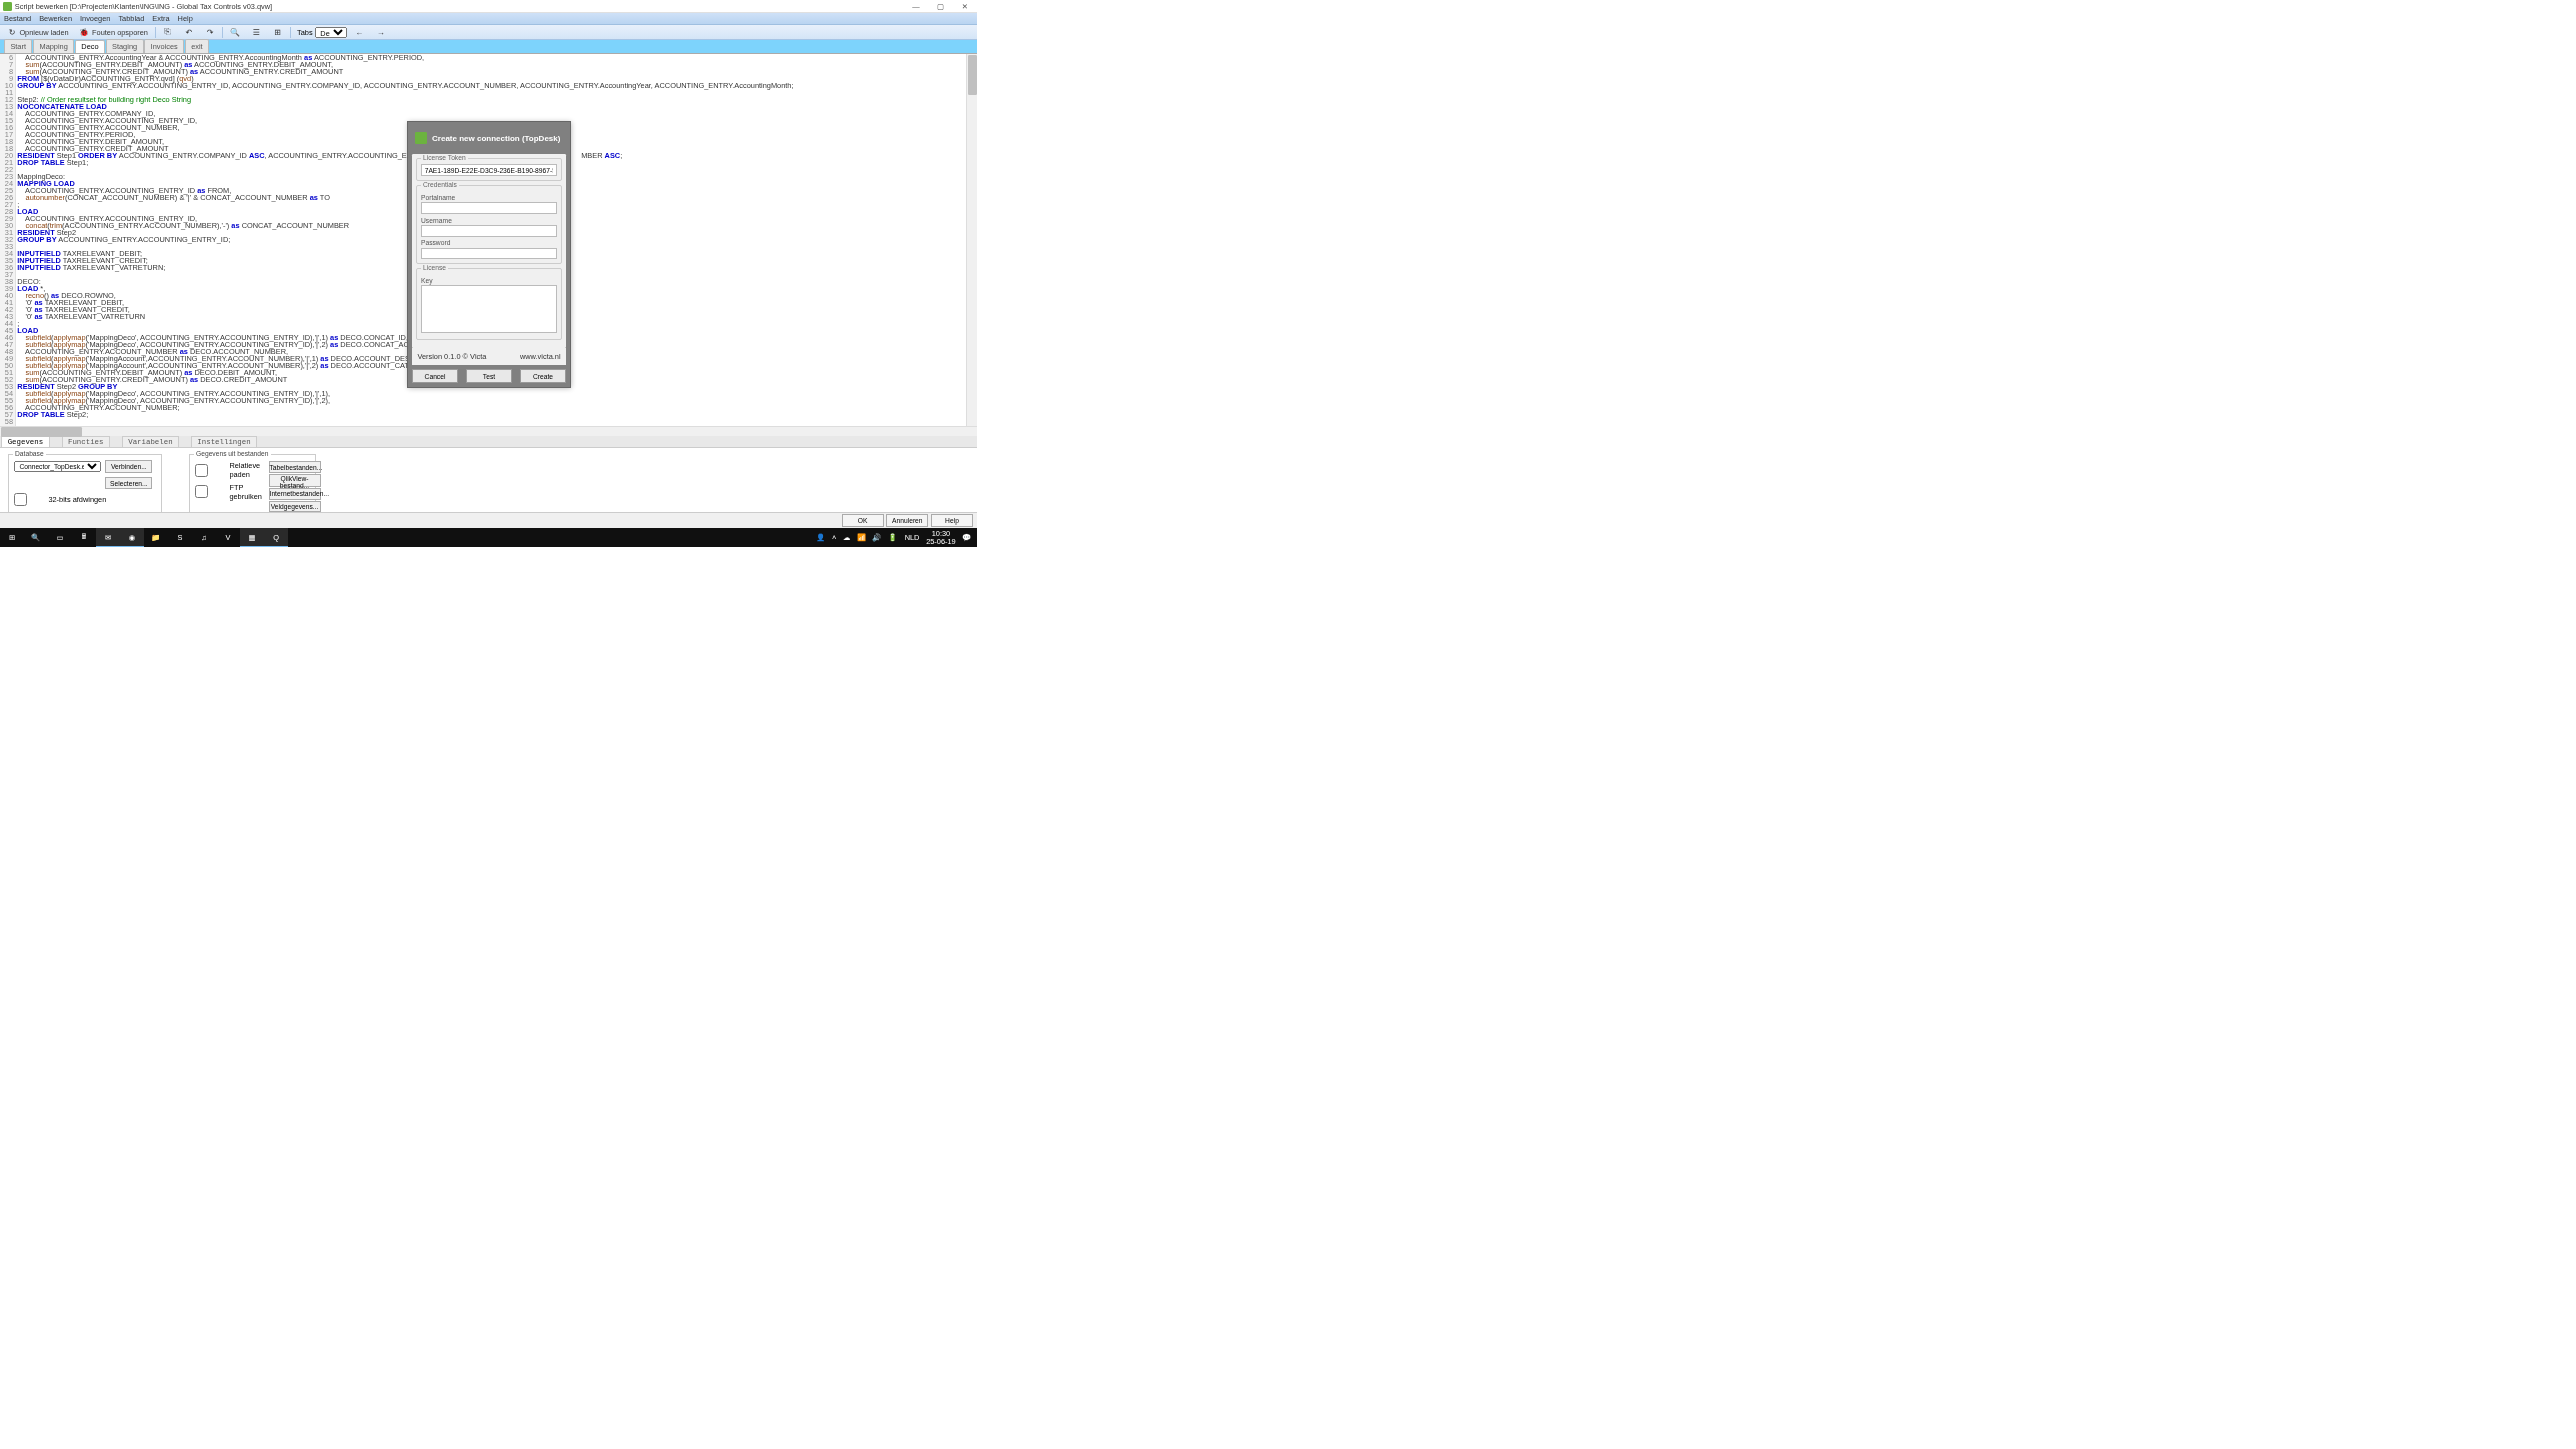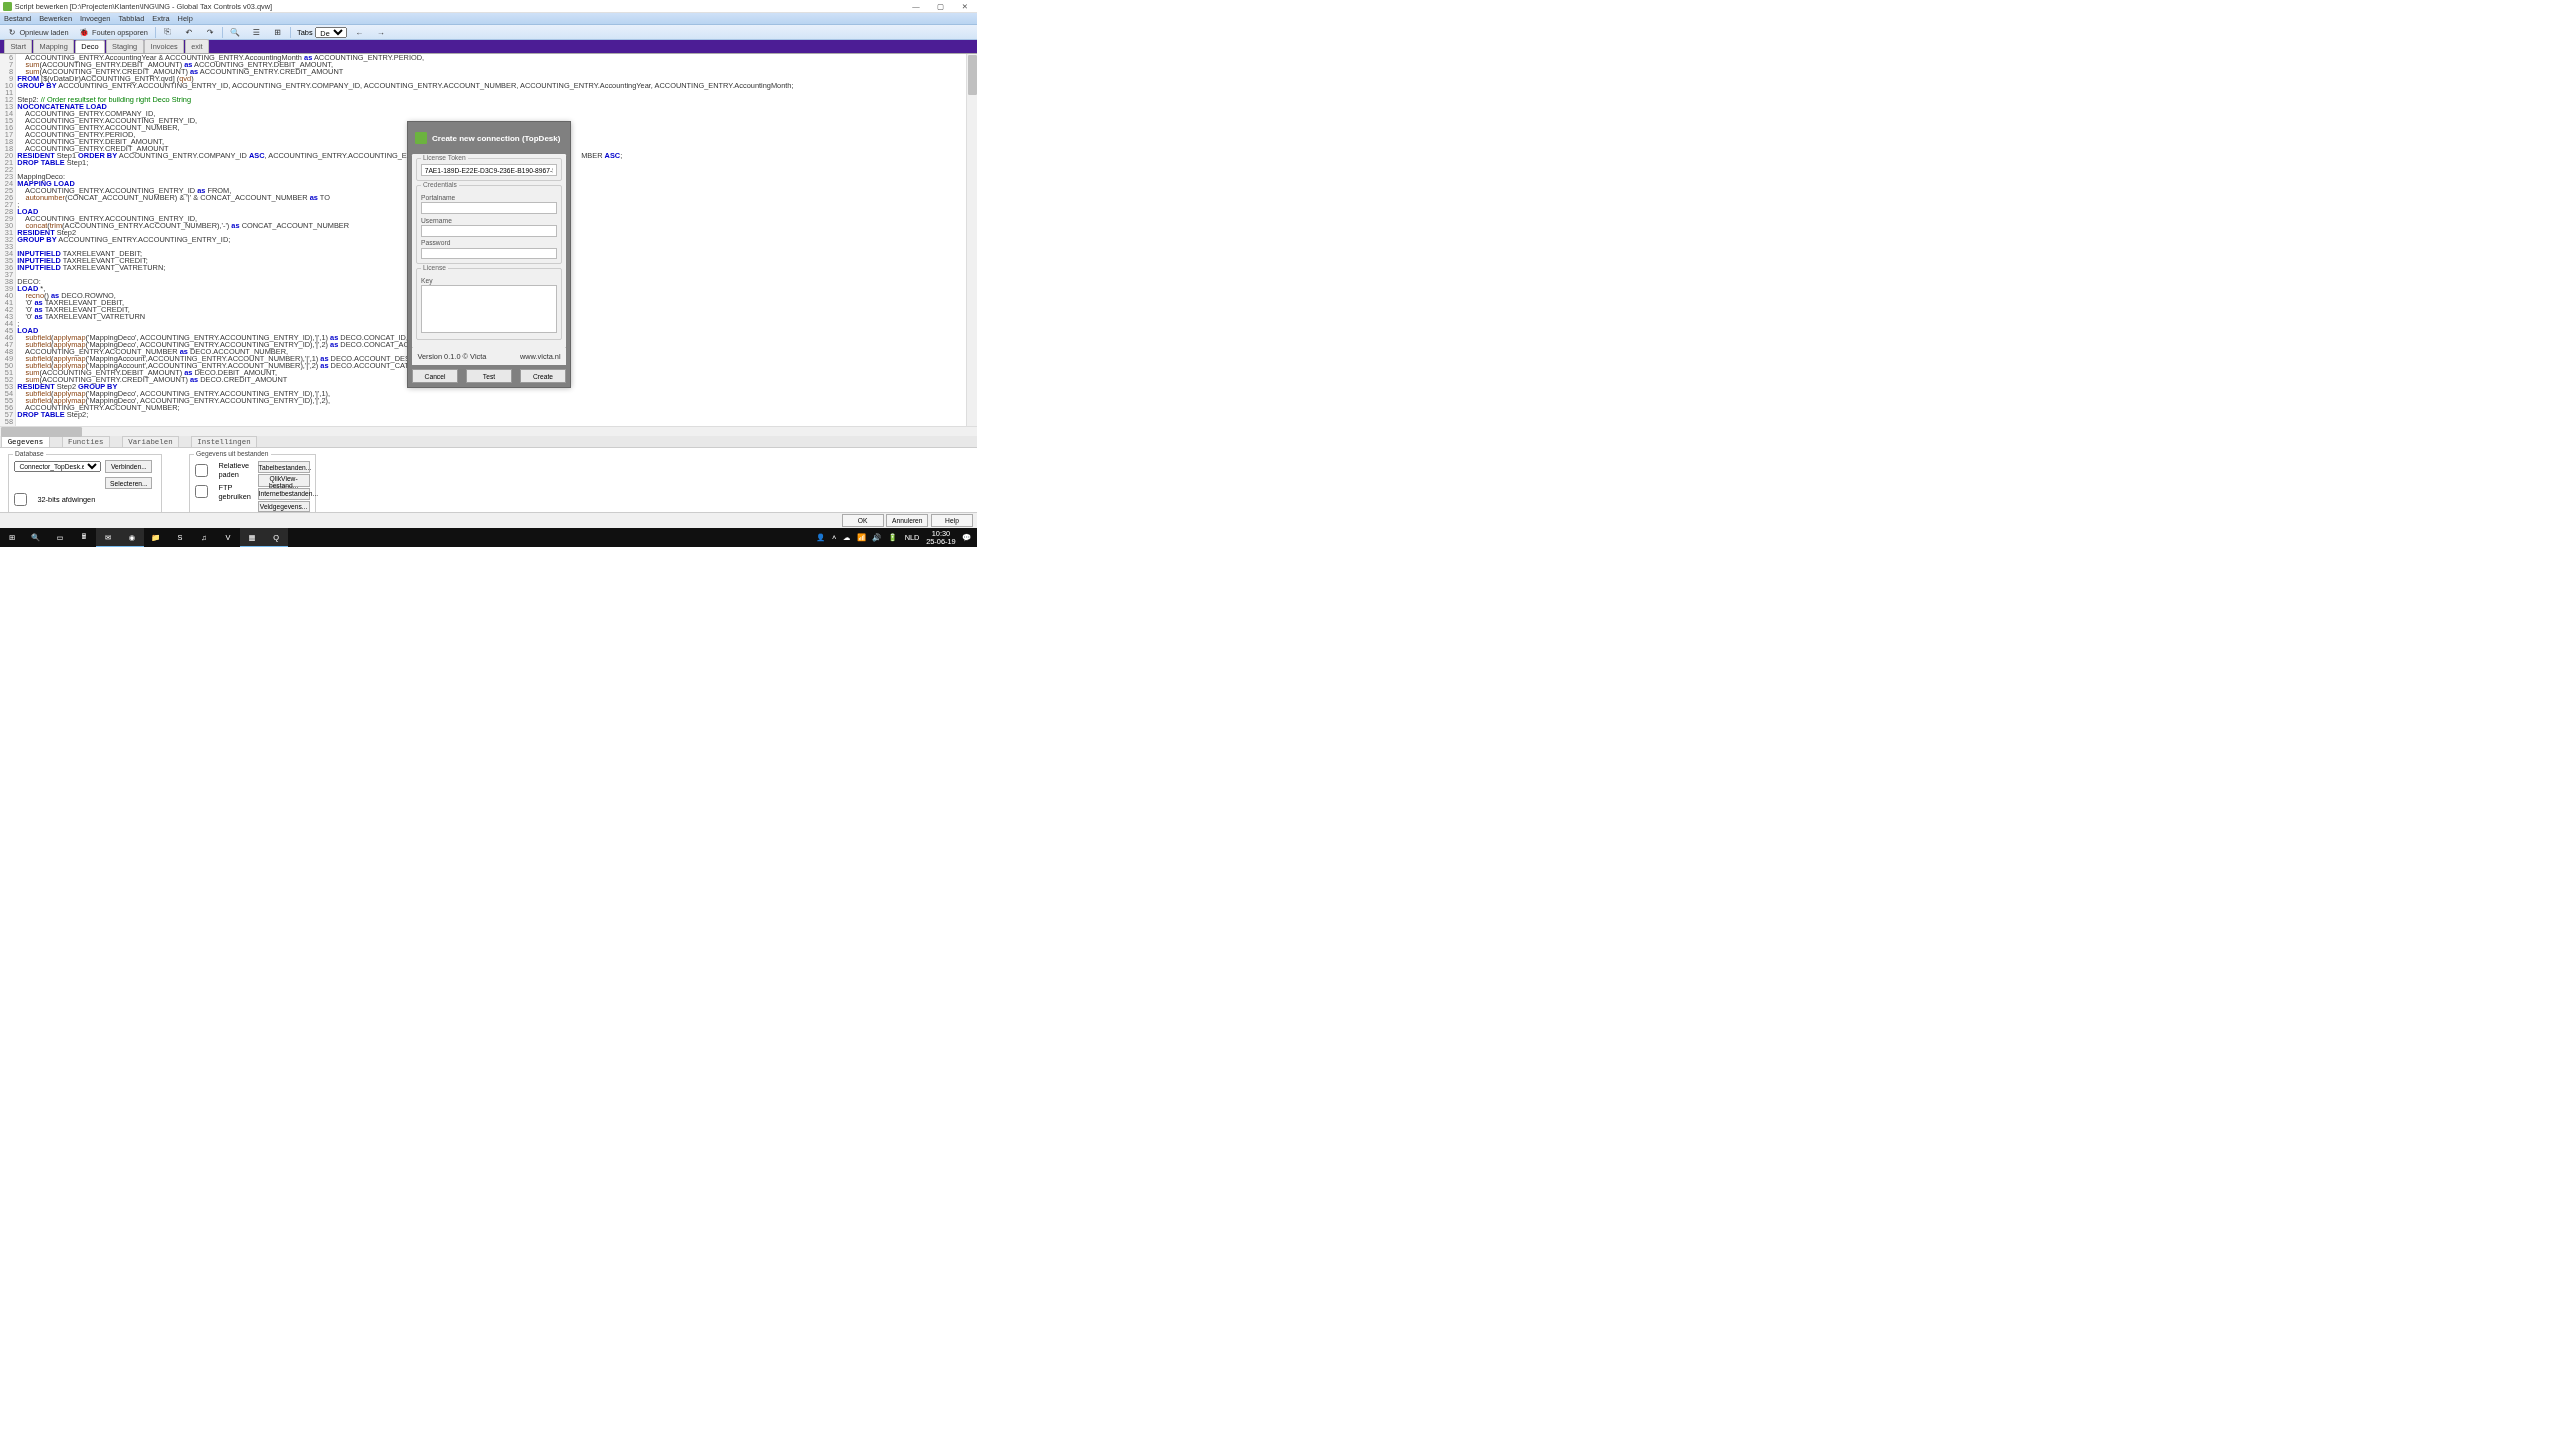--- a/index.html
+++ b/index.html
@@ -17,21 +17,21 @@
 .menubar span { color: #333; cursor: pointer; }
 
 
 .toolbar { background: linear-gradient(#e8f0fb, #d4e5f7); height: 14.8px; display: flex; align-items: center; padding: 0 2.7px; gap: 2.7px; border-bottom: 0.7px solid #a8c4e4; }
 .toolbar .tb-btn { padding: 0.7px 4px; color: #333; cursor: pointer; display: flex; align-items: center; gap: 2px; }
 .toolbar .sep { width: 0.7px; height: 10.7px; background: #a8c4e4; }
 .toolbar .tabs-label { margin-left: 4px; }
 .toolbar select { font-size: 7.4px; height: 11.4px; width: 32px; }
 
 
-.tabs-row { background: #4c1d95; height: 13.4px; display: flex; align-items: flex-end; padding-left: 4px; border-bottom: 0.7px solid #aaa; }
+.tabs-row { background: #7dd3fc; height: 13.4px; display: flex; align-items: flex-end; padding-left: 4px; border-bottom: 0.7px solid #aaa; }
 .tabs-row .tab { padding: 1.3px 5.4px 2px; background: #e8e8e8; border: 0.7px solid #bbb; border-bottom: none; margin-right: 0.7px; cursor: pointer; color: #555; border-radius: 2px 2px 0 0; }
 .tabs-row .tab.active { background: #fff; color: #000; position: relative; top: 0.7px; }
 
 
 .editor { display: flex; height: 372px; background: #fff; position: relative; }
 .gutter { width: 16px; background: #f3f3f3; text-align: right; padding: 0 2px; color: #888; font-family: Consolas, monospace; font-size: 6.7px; line-height: 7px; border-right: 0.7px solid #e0e0e0; }
 .gutter div { height: 7px; }
 .code { flex: 1; padding: 0 1.3px; font-family: Consolas, "Courier New", monospace; font-size: 6.7px; line-height: 7px; white-space: pre; overflow: hidden; color: #333; }
 .code .kw { color: #0000cc; font-weight: bold; }
 .code .cmt { color: #008000; }
@@ -46,21 +46,21 @@
 .bottom-tabs .btab { padding: 1.3px 5.4px; border: 0.7px solid #ccc; border-bottom: none; background: #eee; cursor: pointer; color: #555; margin-right: 12px; font-family: Liberation Mono, monospace; }
 .bottom-tabs .btab.active { background: #fff; color: #000; }
 
 .bottom-panel { height: 77px; background: #fff; padding: 5.4px 8px; display: flex; gap: 27px; border-bottom: 0.7px solid #ccc; }
 .fieldset { border: 0.7px solid #ccc; padding: 5.4px; position: relative; }
 .fieldset .legend { position: absolute; top: -4.7px; left: 4px; background: #fff; padding: 0 2px; font-size: 6.7px; color: #444; }
 .db-group { width: 154px; }
 .db-group select { width: 87px; font-size: 6.7px; }
 .db-group .row { display: flex; align-items: center; gap: 4px; margin-bottom: 4px; }
 .db-group button, .files-group button { width: 47px; height: 12.7px; font-size: 6.7px; background: #f0f0f0; border: 0.7px solid #aaa; cursor: pointer; }
-.chk-row { display: flex; align-items: center; gap: 10px; font-size: 6.7px; margin-top: 1.3px; }
+.chk-row { display: flex; align-items: center; gap: 21px; font-size: 6.7px; margin-top: 1.3px; }
 .files-group { width: 127px; }
 .files-group .btn-col { display: flex; flex-direction: column; gap: 1.3px; margin-top: 1.3px; }
 .files-group .btn-col button { width: 52px; }
 .files-left { display:flex; flex-direction:column; gap:2px; margin-right:6.7px; }
 
 
 .dlg-footer { position: absolute; bottom: 19px; left: 0; right: 0; height: 16px; background: #f0f0f0; border-top: 0.7px solid #ccc; display: flex; justify-content: flex-end; align-items: center; padding-right: 4px; gap: 2.7px; }
 .dlg-footer button { width: 42px; height: 13.4px; font-size: 6.7px; background: #f5f5f5; border: 0.7px solid #aaa; cursor: pointer; }
 
 

